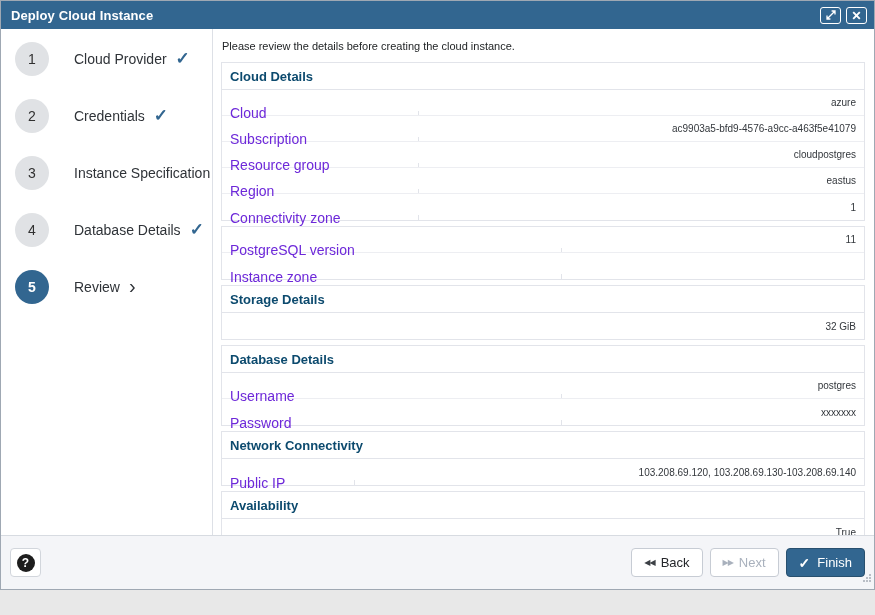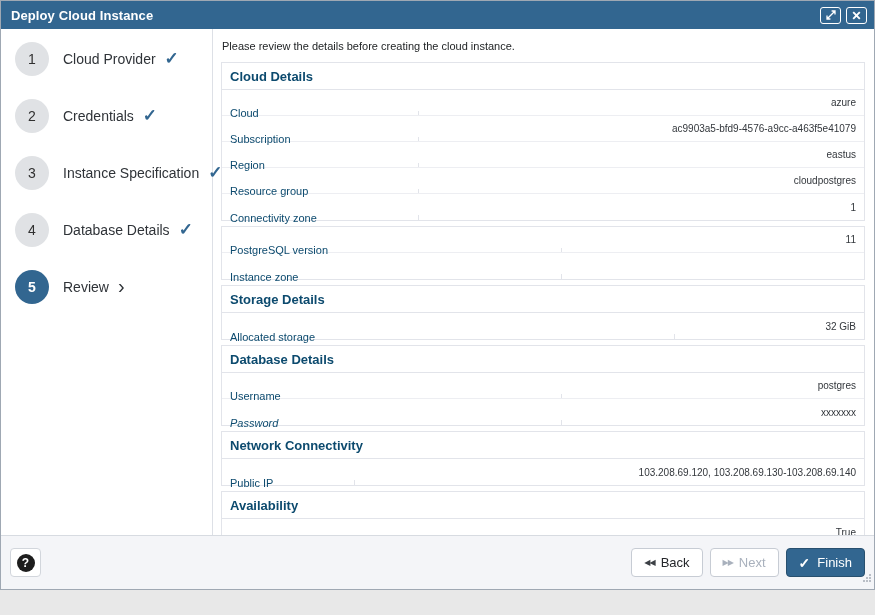--- a/index.html
+++ b/index.html
@@ -34,38 +34,38 @@
   
   .body { flex: 1; display: flex; min-height: 0; background: #fff; }
   .sidebar { width: 212px; flex: 0 0 212px; border-right: 1px solid #dde0e6; padding-top: 1px; }
   .step { height: 57px; display: flex; align-items: center; padding-left: 14px; }
   .step-circle {
     width: 34px; height: 34px; flex: 0 0 34px; border-radius: 50%;
     background: var(--circle, #e0e2e5); color: #303030;
     font-size: 14px; display: flex; align-items: center; justify-content: center;
   }
   .step.current .step-circle { background: var(--accent, #326690); color: #fff; font-weight: bold; }
-  .step-label { margin-left: 14px; font-size: 14px; color: #2f3338; white-space: nowrap; }
+  .step-label { margin-left: 25px; font-size: 14px; color: #2f3338; white-space: nowrap; }
   .step-check { color: var(--accent, #326690); font-size: 17px; font-weight: 600; margin-left: 9px; line-height: 1; }
   .step-chevron { color: #2f3338; font-size: 20px; margin-left: 9px; line-height: 1; margin-top: -2px; }
 
   .main { flex: 1; padding: 7px 9px 0 8px; overflow: hidden; }
   .intro { font-size: 11px; color: #222527; margin: 4px 0 10px 1px; }
 
   .section { border: 1px solid var(--border, #e2e4ea); margin-bottom: 5px; background: #fff; }
   .section-header {
     height: 27px; display: flex; align-items: center;
     padding: 0 8px; font-size: 13px; font-weight: bold; color: #0c4a6e;
     border-bottom: 1px solid var(--border, #e2e4ea);
   }
   .trow { display: flex; height: 26px; border-bottom: 1px solid #edeef2; }
   .trow:last-child { border-bottom: none; }
   .cell-label {
     display: flex; align-items: center;
-    padding: 0 8px; font-size: 11px; color: #0c4a6e;
+    padding: 0 8px; font-size: 14px; color: #6d28d9;
     border-right: 1px solid var(--border, #e2e4ea);
     margin-top: 21px;
   }
   .cell-value {
     flex: 1; display: flex; align-items: center; justify-content: flex-end;
     padding: 0 8px; font-size: 10px; color: #33373c;
     white-space: nowrap; overflow: hidden;
   }
 
   
@@ -162,56 +162,55 @@
             <div class="section-header">Cloud Details</div>
             <div class="trow">
               <div class="cell-label" style="width: 30.7%;">Cloud</div>
               <div class="cell-value">azure</div>
             </div>
             <div class="trow">
               <div class="cell-label" style="width: 30.7%;">Subscription</div>
               <div class="cell-value">ac9903a5-bfd9-4576-a9cc-a463f5e41079</div>
             </div>
             <div class="trow">
+              <div class="cell-label" style="width: 30.7%;">Resource group</div>
+              <div class="cell-value">cloudpostgres</div>
+            </div>
+            <div class="trow">
               <div class="cell-label" style="width: 30.7%;">Region</div>
               <div class="cell-value">eastus</div>
             </div>
             <div class="trow">
-              <div class="cell-label" style="width: 30.7%;">Resource group</div>
-              <div class="cell-value">cloudpostgres</div>
-            </div>
-            <div class="trow">
               <div class="cell-label" style="width: 30.7%;">Connectivity zone</div>
               <div class="cell-value">1</div>
             </div>
           </div>
           <div class="section">
             <div class="trow">
               <div class="cell-label" style="width: 52.9%;">PostgreSQL version</div>
               <div class="cell-value">11</div>
             </div>
             <div class="trow">
               <div class="cell-label" style="width: 52.9%;">Instance zone</div>
             </div>
           </div>
           <div class="section">
             <div class="section-header">Storage Details</div>
             <div class="trow">
-              <div class="cell-label" style="width: 70.6%;">Allocated storage</div>
               <div class="cell-value">32 GiB</div>
             </div>
           </div>
           <div class="section">
             <div class="section-header">Database Details</div>
             <div class="trow">
               <div class="cell-label" style="width: 52.9%;">Username</div>
               <div class="cell-value">postgres</div>
             </div>
             <div class="trow">
-              <div class="cell-label" style="width: 52.9%; font-style: italic;">Password</div>
+              <div class="cell-label" style="width: 52.9%;">Password</div>
               <div class="cell-value">xxxxxxx</div>
             </div>
           </div>
           <div class="section">
             <div class="section-header">Network Connectivity</div>
             <div class="trow">
               <div class="cell-label" style="width: 20.7%;">Public IP</div>
               <div class="cell-value">103.208.69.120, 103.208.69.130-103.208.69.140</div>
             </div>
           </div>

